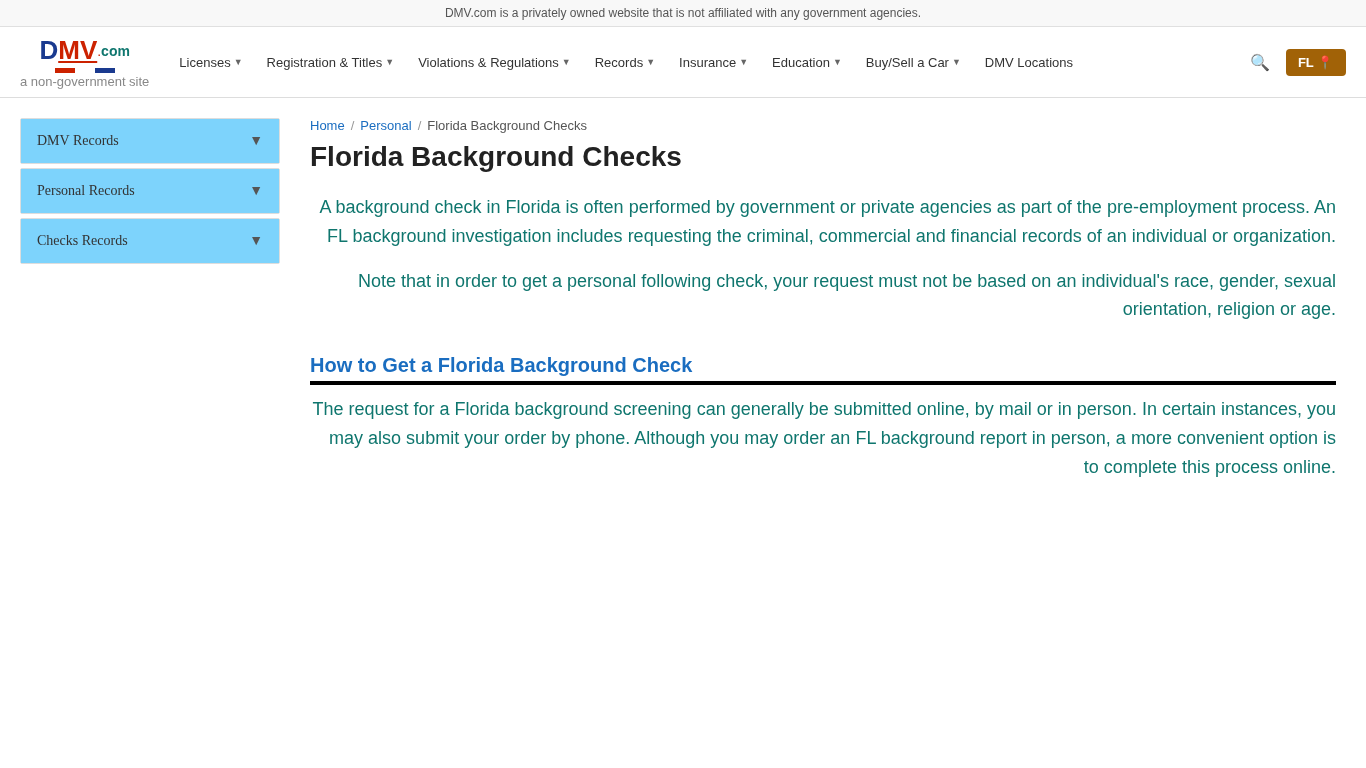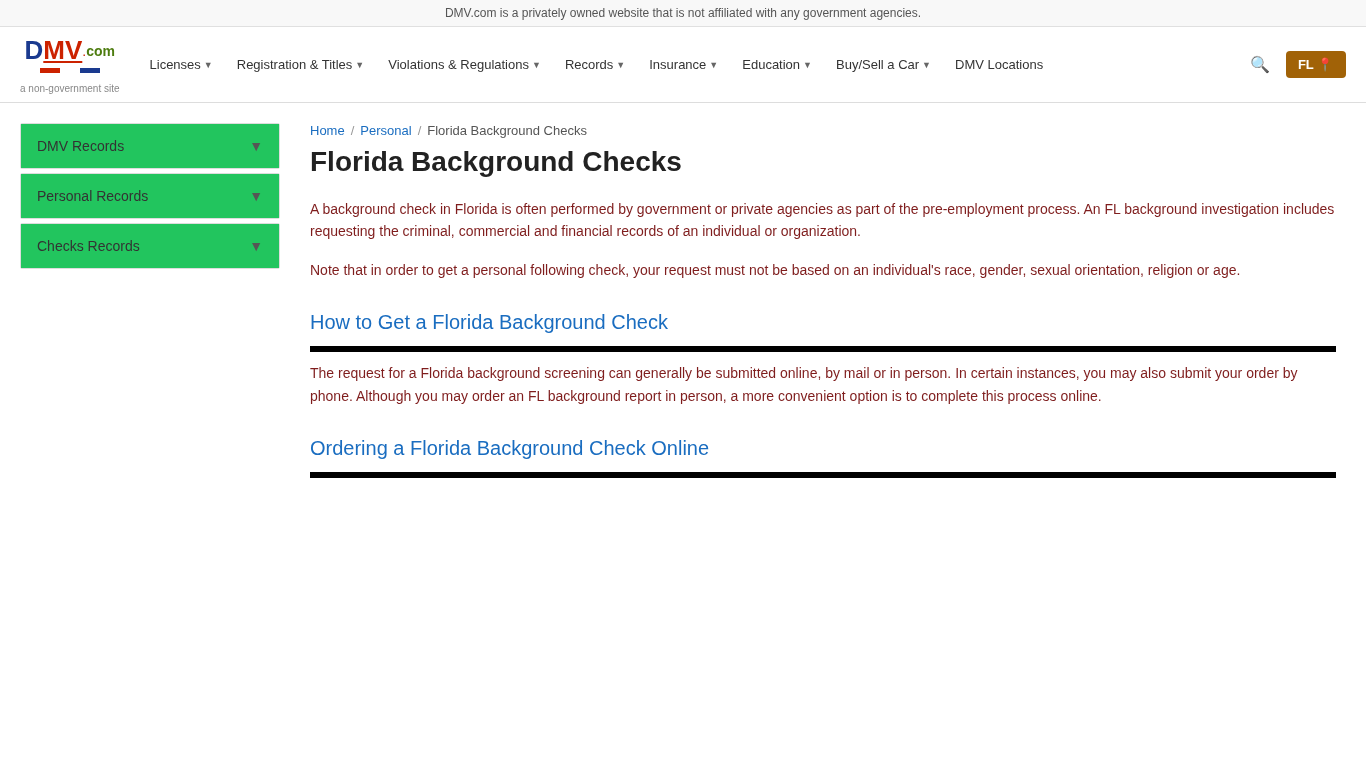--- a/index.html
+++ b/index.html
@@ -24,23 +24,23 @@
       background: #fff;
       gap: 20px;
     }
     .logo-wrap {
       display: flex;
       flex-direction: column;
       align-items: center;
       min-width: 90px;
     }
     .logo-sub {
-      font-size: 10px;
+      font-size: 13px;
       color: #888;
-      margin-top: 10px;
+      margin-top: 1px;
       text-align: center;
     }
     .nav {
       display: flex;
       align-items: center;
       gap: 4px;
       flex: 1;
     }
     .nav-item {
       display: flex;
@@ -102,21 +102,22 @@
       border-radius: 2px;
     }
     .sidebar-item-header {
       display: flex;
       align-items: center;
       justify-content: space-between;
       padding: 14px 16px;
       cursor: pointer;
       font-size: 14px;
       color: #333;
-      background: #22c55e;
+      background: #7dd3fc;
+      font-family: Liberation Serif, serif;
     }
     .sidebar-chevron {
       font-size: 14px;
       color: #555;
     }
 
     
     .content {
       flex: 1;
       padding: 0 10px;
@@ -141,45 +142,46 @@
     
     .page-title {
       font-size: 28px;
       font-weight: bold;
       color: #222;
       margin-bottom: 20px;
     }
 
     
     .content p {
-      font-size: 14px;
+      font-size: 18px;
       line-height: 1.6;
-      color: #7f1d1d;
+      color: #0f766e;
       margin-bottom: 16px;
+      text-align: right;
     }
 
     
     .section-heading {
       font-size: 20px;
-      font-weight: normal;
+      font-weight: bold;
       color: #1a6dc0;
       margin-top: 30px;
       margin-bottom: 10px;
-      padding-bottom: 12px;
-      border-bottom: 6px solid #000000;
+      padding-bottom: 4px;
+      border-bottom: 4px solid #000000;
     }
 
     
     .logo-dmv {
       display: flex;
       align-items: center;
     }
     .logo-d { color: #1a3a8f; font-size: 26px; font-weight: 900; }
     .logo-dot { color: #cc2200; font-size: 14px; }
-    .logo-com { color: #4d7c0f; font-size: 14px; font-weight: bold; }
+    .logo-com { color: #0f766e; font-size: 14px; font-weight: bold; }
     .logo-stripe {
       width: 60px;
       height: 5px;
       background: linear-gradient(to right, #cc2200 33%, #fff 33%, #fff 66%, #1a3a8f 66%);
       margin-top: 2px;
     }
   </style>
 </head>
 <body>
 
@@ -279,16 +281,15 @@
 
     <h1 class="page-title">Florida Background Checks</h1>
 
     <p>A background check in Florida is often performed by government or private agencies as part of the pre-employment process. An FL background investigation includes requesting the criminal, commercial and financial records of an individual or organization.</p>
 
     <p>Note that in order to get a personal following check, your request must not be based on an individual's race, gender, sexual orientation, religion or age.</p>
 
     <h2 class="section-heading">How to Get a Florida Background Check</h2>
     <p>The request for a Florida background screening can generally be submitted online, by mail or in person. In certain instances, you may also submit your order by phone. Although you may order an FL background report in person, a more convenient option is to complete this process online.</p>
 
-    <h2 class="section-heading">Ordering a Florida Background Check Online</h2>
 
   </main>
 </div>
 
 </body></html>

